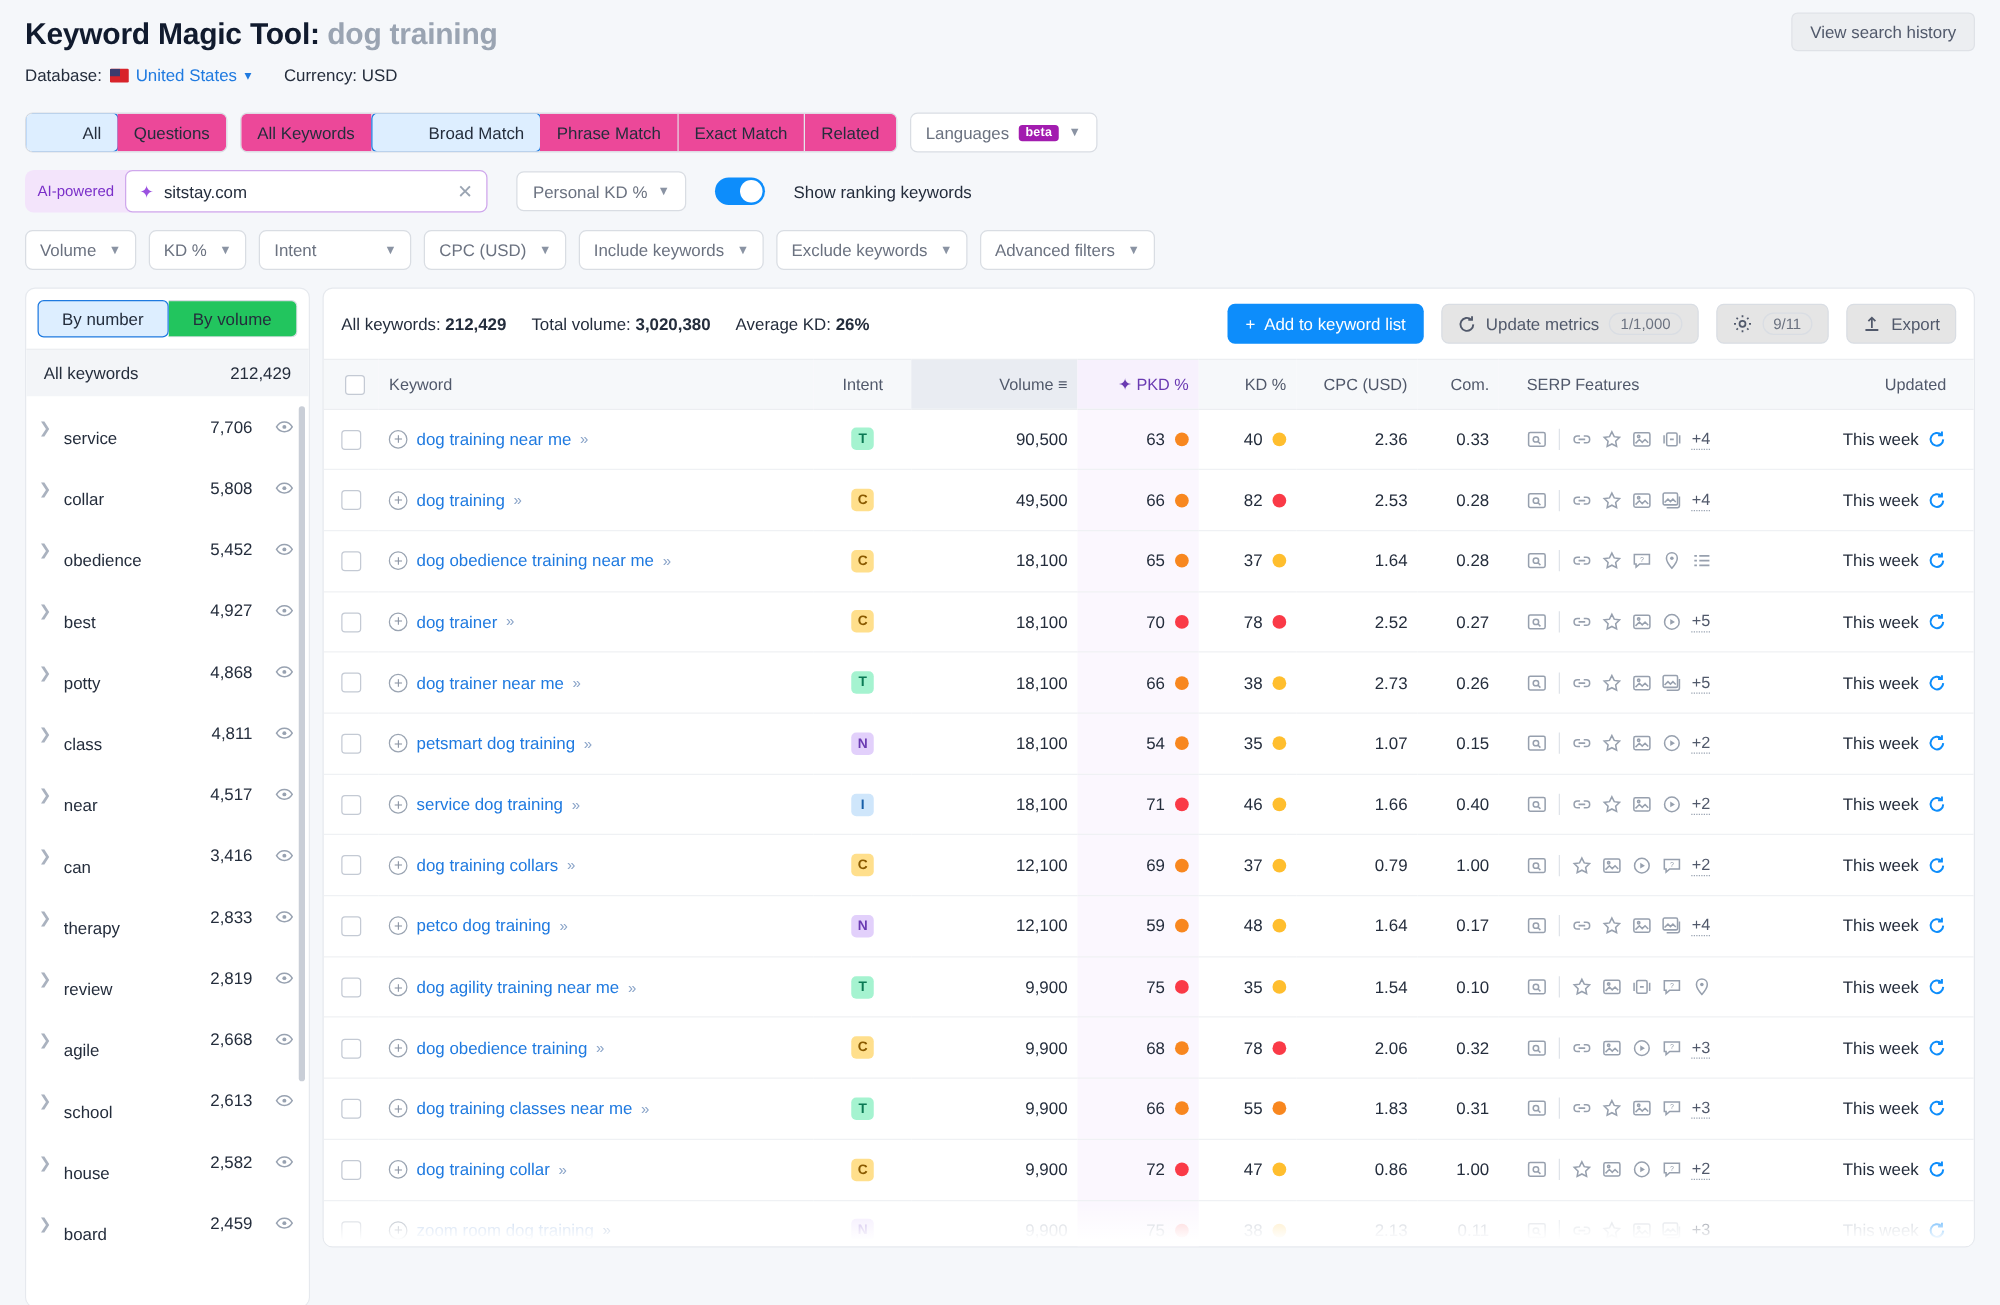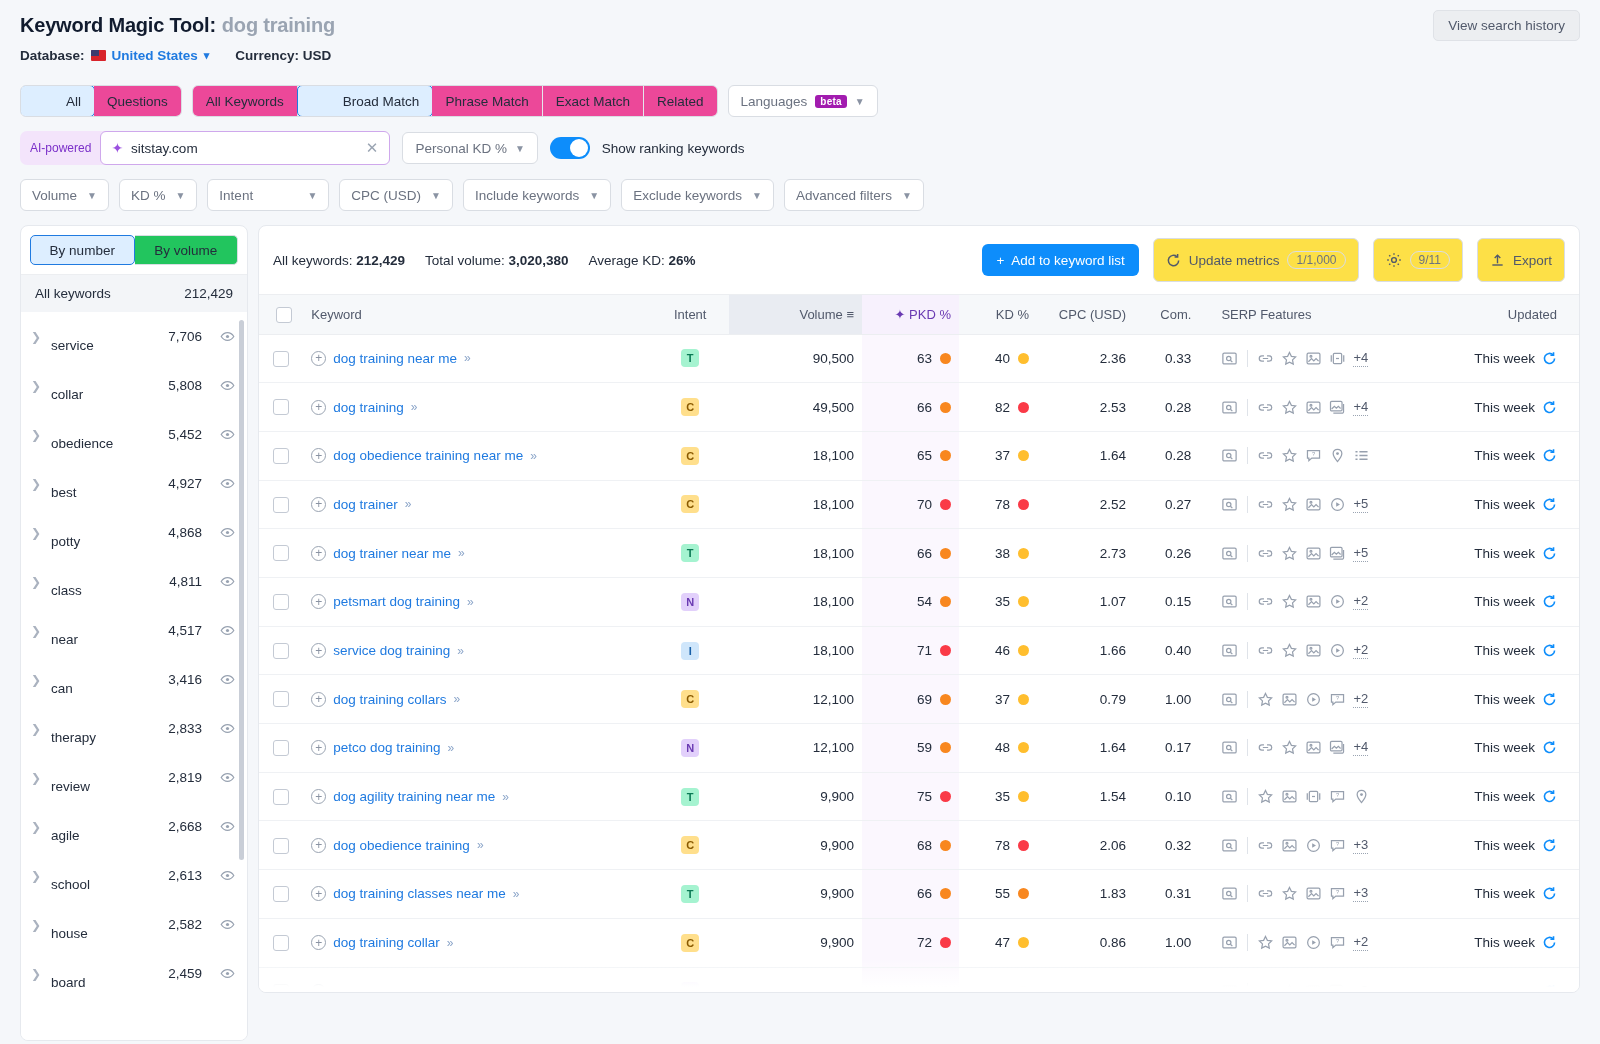--- a/index.html
+++ b/index.html
@@ -7,23 +7,23 @@
     width: 1600px; height: 1044px;
     background: #f5f7fa;
     font-family: "Liberation Sans", sans-serif;
     font-size: 13px;
     color: #242d3c;
     overflow: hidden;
   }
 
   
   .header { position: relative; padding: 14px 20px 0 20px; }
-  .page-title { font-size: 20px; font-weight: bold; color: #111b2e; letter-spacing: -.2px; }
+  .page-title { font-size: 24px; font-weight: bold; color: #111b2e; letter-spacing: -.2px; }
   .page-title .kw { color: #9aa4b2; font-weight: bold; margin-left: 6px; }
-  .meta-row { margin-top: 11px; display: flex; align-items: center; gap: 26px; font-size: 13.5px; color: #242d3c; font-weight: bold; }
+  .meta-row { margin-top: 11px; display: flex; align-items: center; gap: 26px; font-size: 13.5px; color: #242d3c; }
   .meta-item { display: flex; align-items: center; gap: 6px; }
   .flag { width: 15px; height: 11px; display: inline-block; position: relative;
           background: #d8232a; border-radius: 1px; overflow: hidden; }
   .flag:before { content:""; position: absolute; left:0; top:0; width: 8px; height: 6px; background: #3c3b6e; }
   .db-link { color: #1f7ae0; cursor: pointer; }
   .caret { display: inline-block; color: #1f7ae0; font-size: 11px; }
   .view-history {
     position: absolute; right: 20px; top: 10px;
     background: #eceef1; border: 1px solid #dfe2e7; border-radius: 5px;
     padding: 7px 14px; font-size: 13.5px; color: #51596b; cursor: pointer;
@@ -42,21 +42,21 @@
   .seg .tab.active { background: #ddeeff; border: 1px solid #1f7ae0; border-radius: 5px; margin: -1px; padding-left: 45px; }
   .pill-btn {
     height: 32px; display: inline-flex; align-items: center; gap: 8px;
     padding: 0 12px; border: 1px solid #d9dde3; border-radius: 6px; background: #fff;
     color: #6b7280; font-size: 13.5px; cursor: pointer; white-space: nowrap;
   }
   .beta { background: #a21caf; color: #fff; font-size: 10px; font-weight: bold;
           border-radius: 3px; padding: 1px 5px; letter-spacing: .2px; }
   .chev { font-size: 10px; color: #8a93a3; }
 
-  .airow { display: flex; align-items: center; gap: 12px; margin-top: 14px; }
+  .airow { display: flex; align-items: center; gap: 23px; margin-top: 14px; }
   .ai-wrap { display: flex; align-items: center; height: 34px;
     background: #f3e4fb; border-radius: 7px; padding-left: 10px; }
   .ai-label { font-size: 12px; color: #7b30c9; padding-right: 9px; }
   .ai-input {
     display: flex; align-items: center; gap: 8px; height: 34px;
     background: #fff; border: 1px solid #cfa8ec; border-radius: 6px;
     padding: 0 11px 0 10px; min-width: 290px;
   }
   .spark { color: #9b51e0; font-size: 14px; }
   .ai-value { flex: 1; color: #242d3c; font-size: 13.5px; }
@@ -113,21 +113,21 @@
   .card { flex: 1; background: #fff; border: 1px solid #e6e9ee; border-radius: 8px; overflow: hidden;
           height: 768px; position: relative; }
   .card-top { display: flex; align-items: center; padding: 12px 14px; gap: 14px; }
   .summary { display: flex; gap: 20px; font-size: 13.5px; color: #242d3c; flex: 1; }
   .summary b { font-weight: bold; }
   .btn-blue {
     background: #0d8dfb; color: #fff; border-radius: 6px; height: 32px; display: inline-flex;
     align-items: center; gap: 7px; padding: 0 14px; font-size: 13.5px; cursor: pointer; white-space: nowrap;
   }
   .btn-gray {
-    background: #fde047; border: 1px solid #d9dde3; color: #51596b; border-radius: 6px; height: 44px;
+    background: #e5e5e5; border: 1px solid #d9dde3; color: #51596b; border-radius: 6px; height: 32px;
     display: inline-flex; align-items: center; gap: 8px; padding: 0 12px; font-size: 13.5px;
     cursor: pointer; white-space: nowrap;
   }
   .chipcount { border: 1px solid #d9dde3; border-radius: 10px; padding: 1px 8px; font-size: 12px; color: #6b7280; }
 
   
   table { width: 100%; border-collapse: collapse; table-layout: fixed; }
   thead th {
     background: #f6f8fa; font-size: 13px; font-weight: normal; color: #51596b;
     padding: 11px 8px; text-align: right; border-top: 1px solid #eceef1; border-bottom: 1px solid #eceef1;

